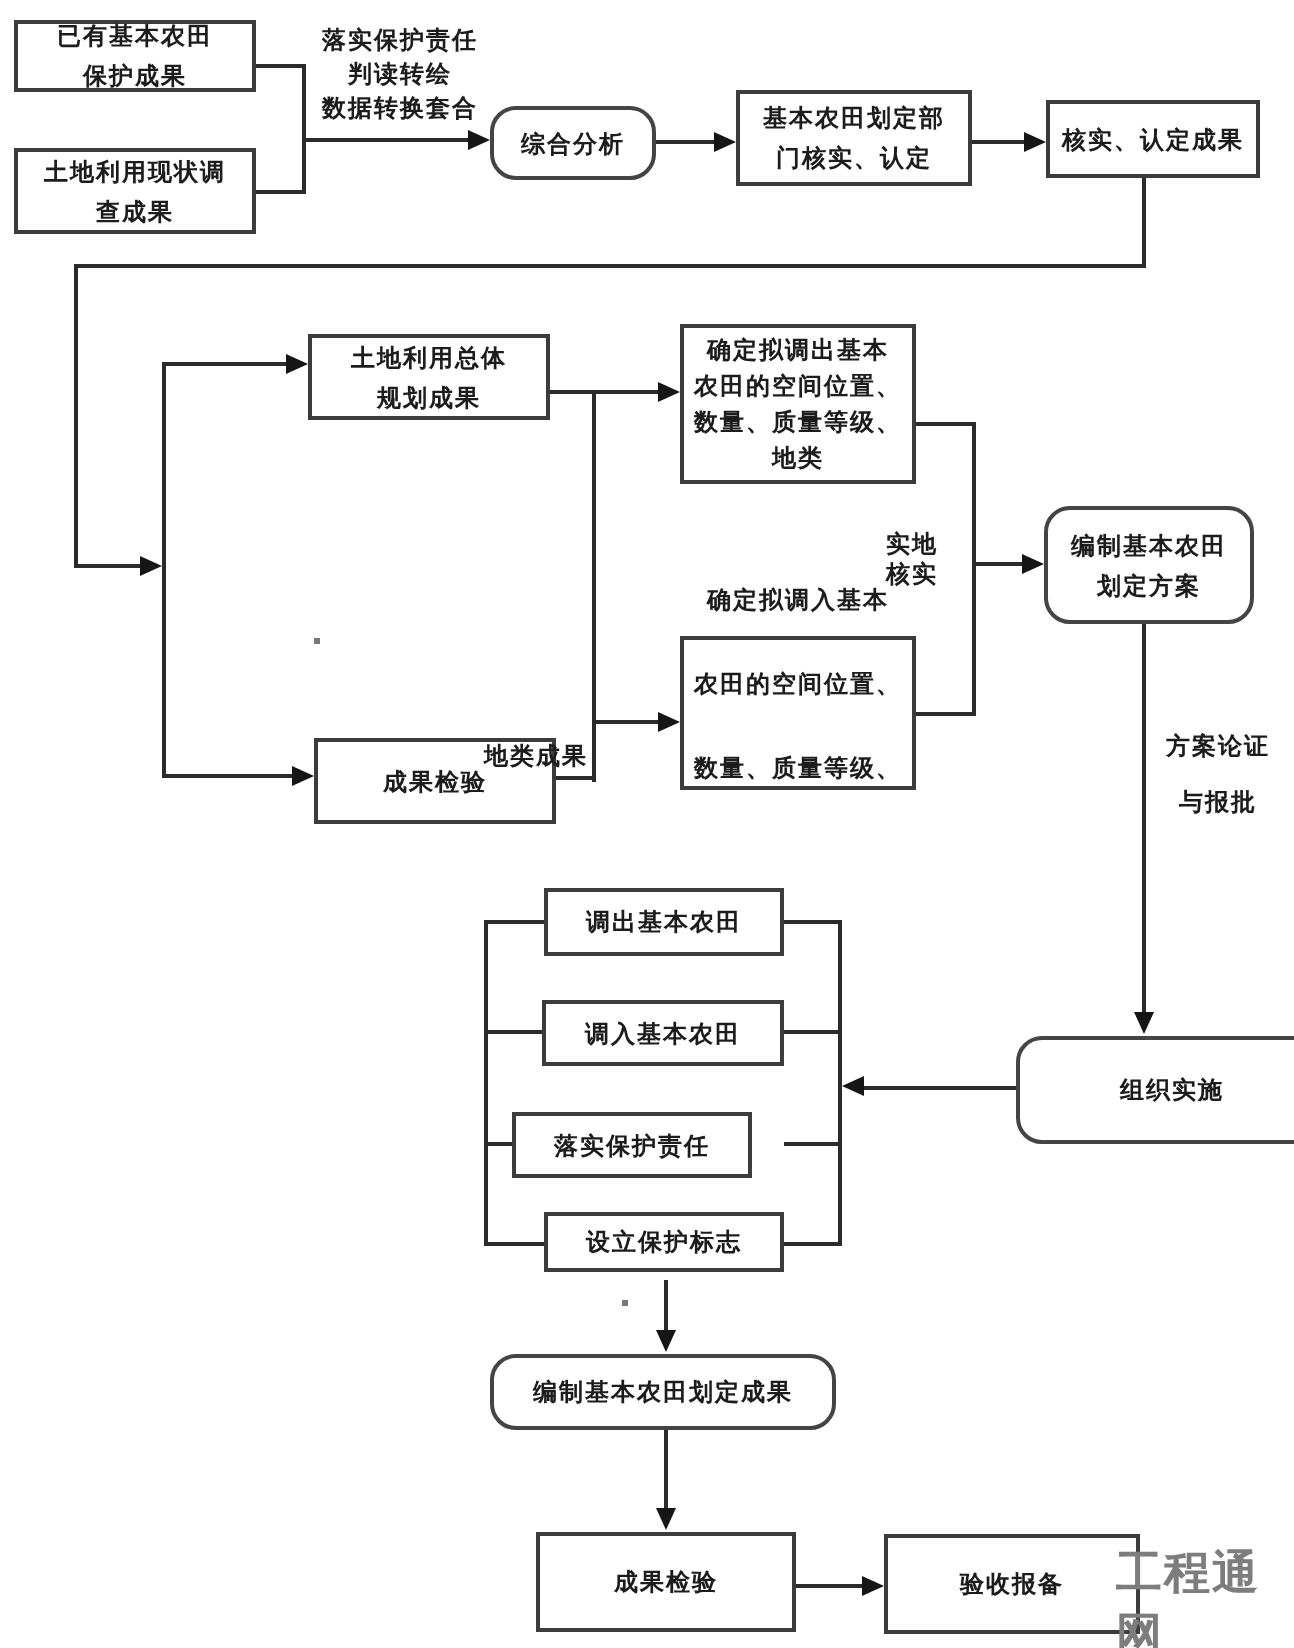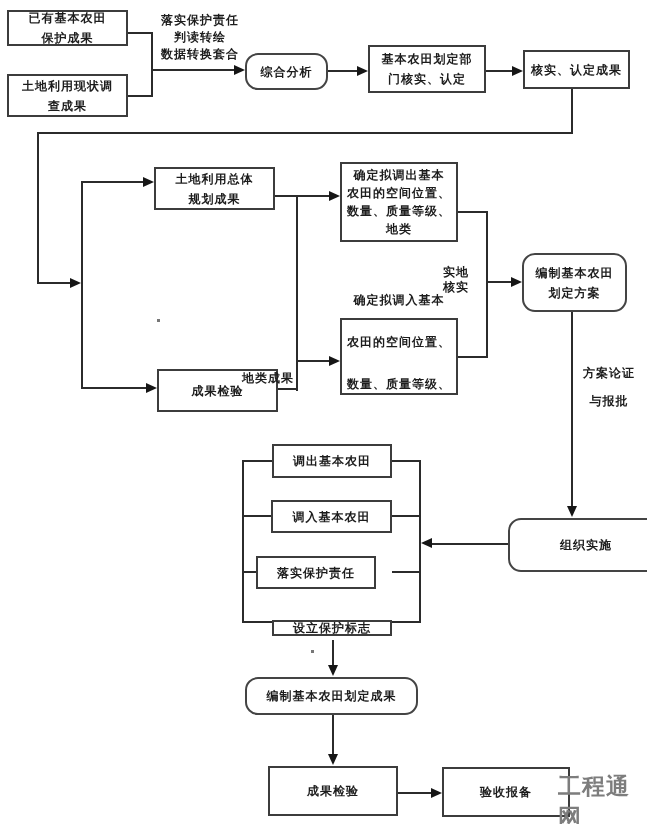--- a/index.html
+++ b/index.html
@@ -101,21 +101,21 @@
   </div>
 
   <div class="box" style="left:271px;top:500px;width:121px;height:33px;">
     <span>调入基本农田</span>
   </div>
 
   <div class="box" style="left:256px;top:556px;width:120px;height:33px;">
     <span>落实保护责任</span>
   </div>
 
-  <div class="box" style="left:272px;top:620px;width:120px;height:16px;">
+  <div class="box" style="left:272px;top:606px;width:120px;height:30px;">
     <span>设立保护标志</span>
   </div>
 
   <div class="box round" style="left:245px;top:677px;width:173px;height:38px;">
     <span>编制基本农田划定成果</span>
   </div>
 
   <div class="box" style="left:268px;top:766px;width:130px;height:50px;">
     <span>成果检验</span>
   </div>

